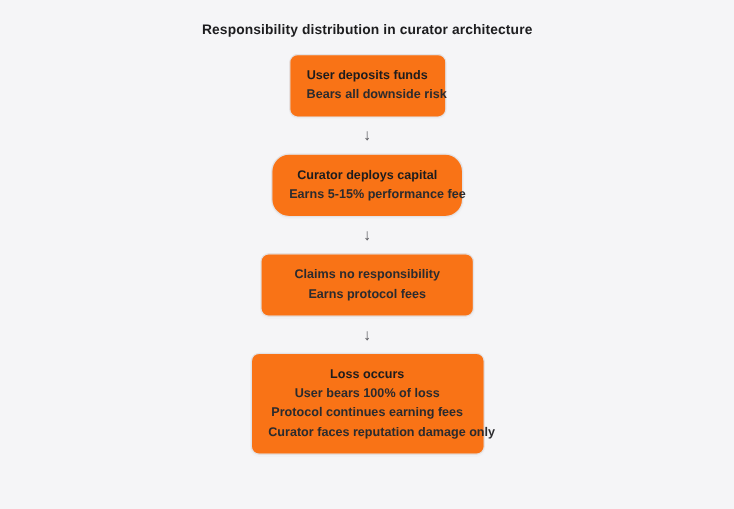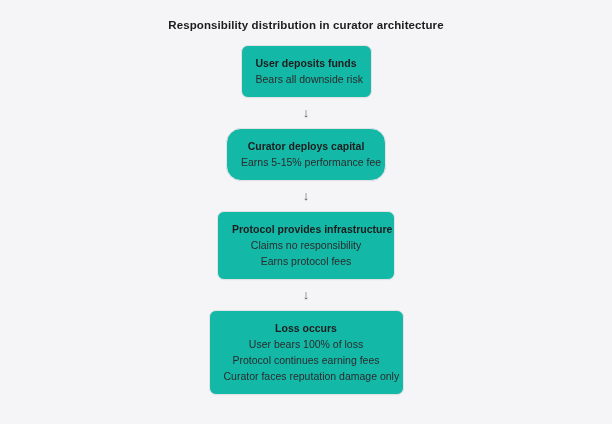--- a/index.html
+++ b/index.html
@@ -33,42 +33,42 @@
   .flow {
     position: absolute;
     top: 45px;
     left: 0;
     width: 612px;
     display: flex;
     flex-direction: column;
     align-items: center;
   }
   .node {
-    background: #14b8a6;
+    background: #f97316;
     border: 1px solid #e3e3e6;
     border-radius: 7px;
     box-sizing: border-box;
     padding: 9px 14px 10px 14px;
     text-align: center;
     box-shadow: 0 1px 1px rgba(0,0,0,0.02);
   }
   .node-w0 { width: 131px; }
   .node-w1 { width: 160px; border-radius: 15px; }
   .node-w2 { width: 178px; }
   .node-w3 { width: 195px; }
   .node-title {
     font-size: 10.5px;
     font-weight: bold;
     color: #1c1c1e;
     line-height: 16px;
     white-space: nowrap;
   }
   .node-line {
     font-size: 10.5px;
-    font-weight: normal;
+    font-weight: bold;
     color: #2b2b2e;
     line-height: 16px;
     white-space: nowrap;
   }
   .connector {
     display: flex;
     align-items: center;
     justify-content: center;
     height: 30px;
     font-size: 13px;
@@ -94,21 +94,20 @@
     <div class="connector">↓</div>
 
     <div class="node node-w1">
       <div class="node-title">Curator deploys capital</div>
       <div class="node-line">Earns 5-15% performance fee</div>
     </div>
 
     <div class="connector">↓</div>
 
     <div class="node node-w2">
-      <div class="node-title">Protocol provides infrastructure</div>
       <div class="node-line">Claims no responsibility</div>
       <div class="node-line">Earns protocol fees</div>
     </div>
 
     <div class="connector">↓</div>
 
     <div class="node node-w3">
       <div class="node-title">Loss occurs</div>
       <div class="node-line">User bears 100% of loss</div>
       <div class="node-line">Protocol continues earning fees</div>

